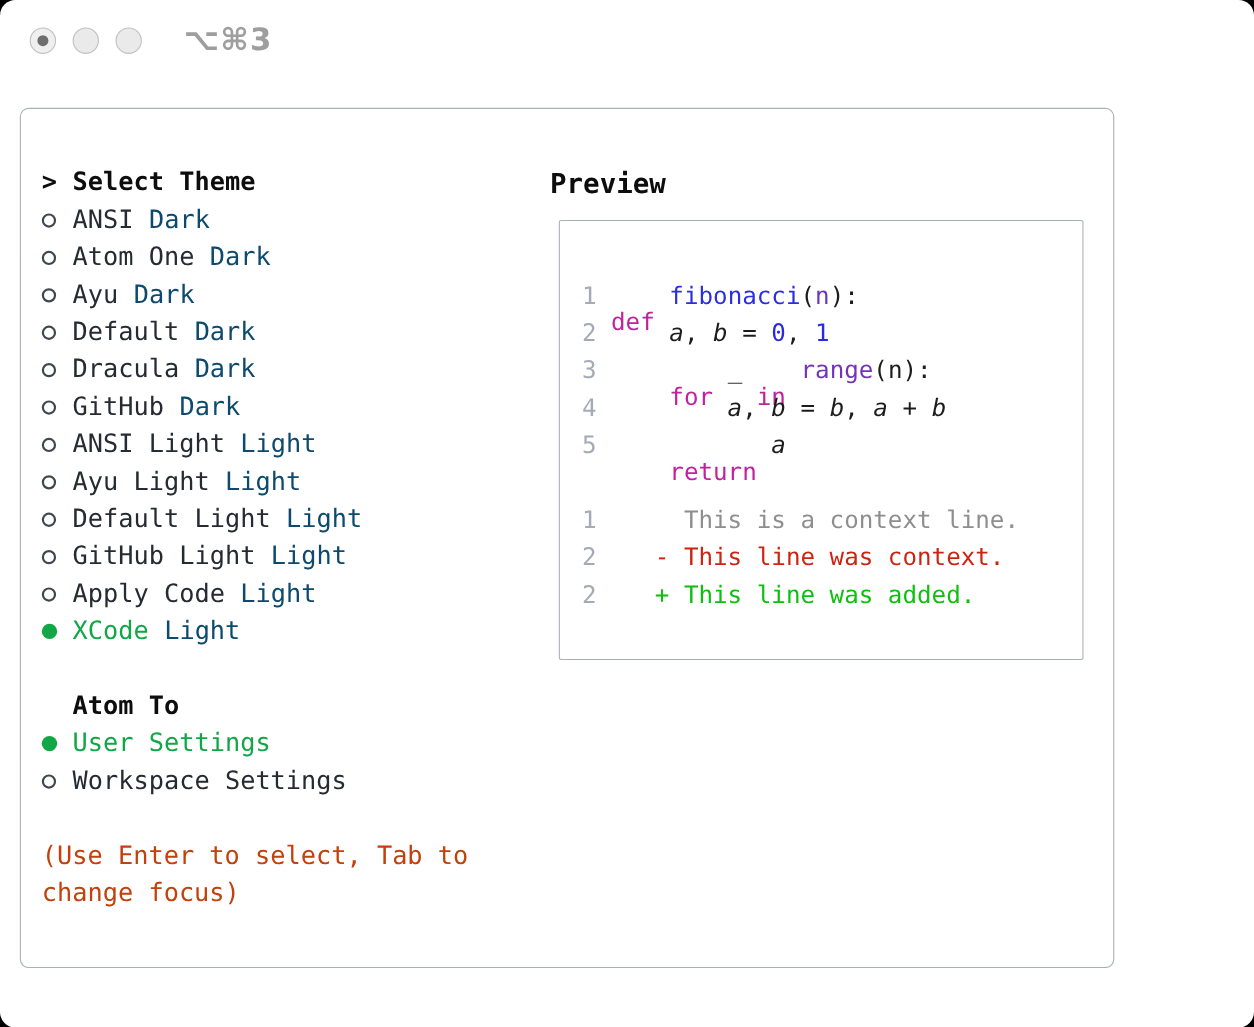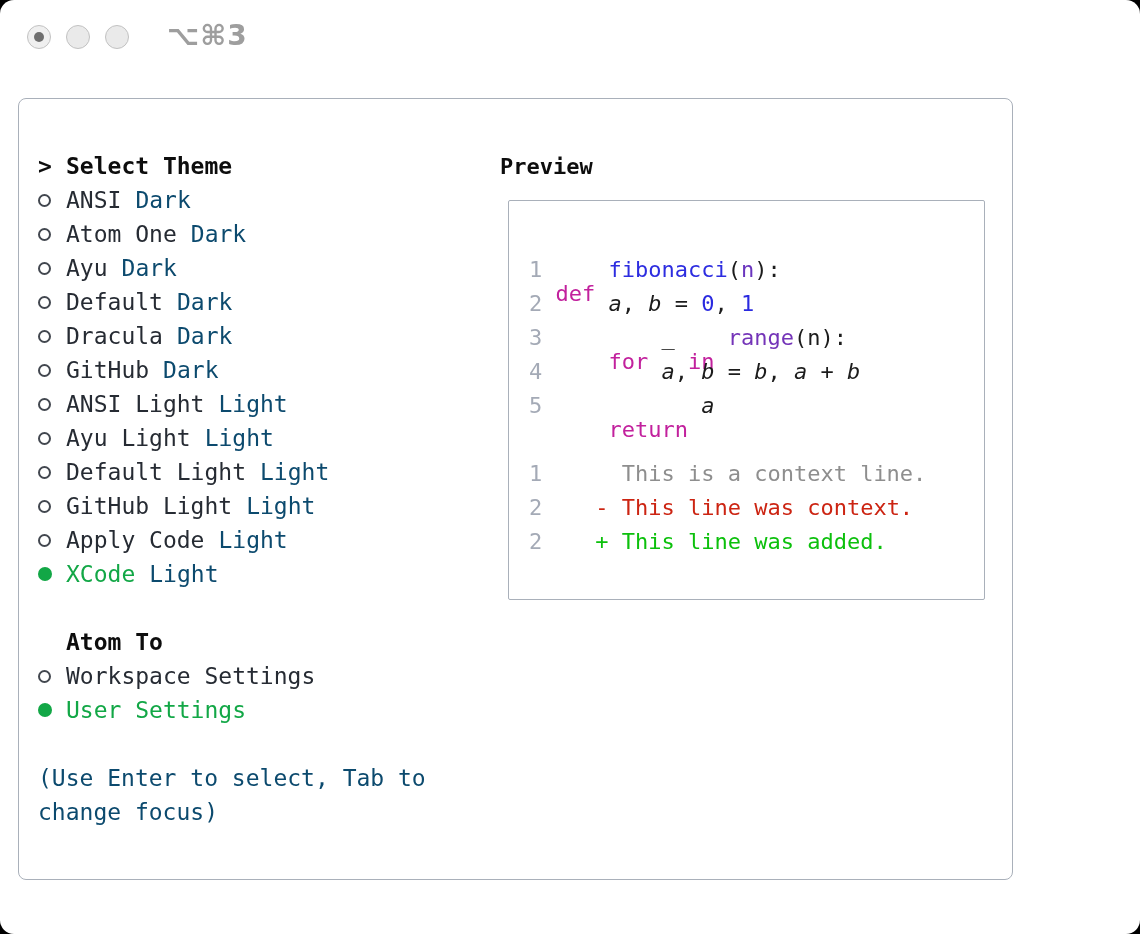--- a/index.html
+++ b/index.html
@@ -25,24 +25,24 @@
   
   .left-col{position:absolute;left:38px;top:149px;font-size:23px;color:#262b33;}
   .row{height:34px;display:flex;align-items:center;white-space:pre;}
   .prefix{flex:0 0 28px;width:28px;display:flex;align-items:center;}
   .cursor{font-weight:bold;color:#0d0d0d;font-size:23px;}
   .bold-label{font-weight:bold;color:#0d0d0d;}
   .ring{width:13px;height:13px;border-radius:50%;border:2px solid #42474f;box-sizing:border-box;}
   .dot-sel{width:14px;height:14px;border-radius:50%;background:#12a746;}
   .suffix{color:#0c4a6e;margin-left:14px;}
   .sel-green{color:#12a746;}
-  .hint{color:#0c4a6e;}
+  .hint{color:#c2410c;}
   
   .preview-header{position:absolute;left:500px;top:149px;height:34px;display:flex;
-    align-items:center;font-size:22px;font-weight:bold;color:#0d0d0d;}
+    align-items:center;font-size:25px;font-weight:bold;color:#0d0d0d;}
   .preview-box{position:absolute;left:508px;top:200px;width:477px;height:400px;
     border:1.5px solid #a9b0ba;box-sizing:border-box;border-radius:2px;background:#fff;}
   .code{position:absolute;left:20px;top:51px;font-size:22px;}
   .cl{height:34px;display:flex;align-items:center;white-space:pre;}
   .t-ln{color:#a4aab6;}
   .t-pl{color:#1c1c1c;}
   .t-kw{color:#c2219d;margin-top:48px;}
   .t-fn{color:#2d2de0;}
   .t-param{color:#6a35be;}
   .t-builtin{color:#7434b8;}
@@ -134,26 +134,26 @@
       <span class="suffix">Light</span>
     </div>
 
     <div class="row"></div>
 
     <div class="row">
       <span class="prefix"></span>
       <span class="bold-label">Atom To</span>
     </div>
     <div class="row">
+      <span class="prefix"><span class="dot-sel"></span></span>
+      <span class="sel-green">User Settings</span>
+    </div>
+    <div class="row">
       <span class="prefix"><span class="ring"></span></span>
       <span>Workspace Settings</span>
-    </div>
-    <div class="row">
-      <span class="prefix"><span class="dot-sel"></span></span>
-      <span class="sel-green">User Settings</span>
     </div>
 
     <div class="row"></div>
 
     <div class="row hint">(Use Enter to select, Tab to</div>
     <div class="row hint">change focus)</div>
   </div>
 
   <div class="preview-header">Preview</div>
   <div class="preview-box">

